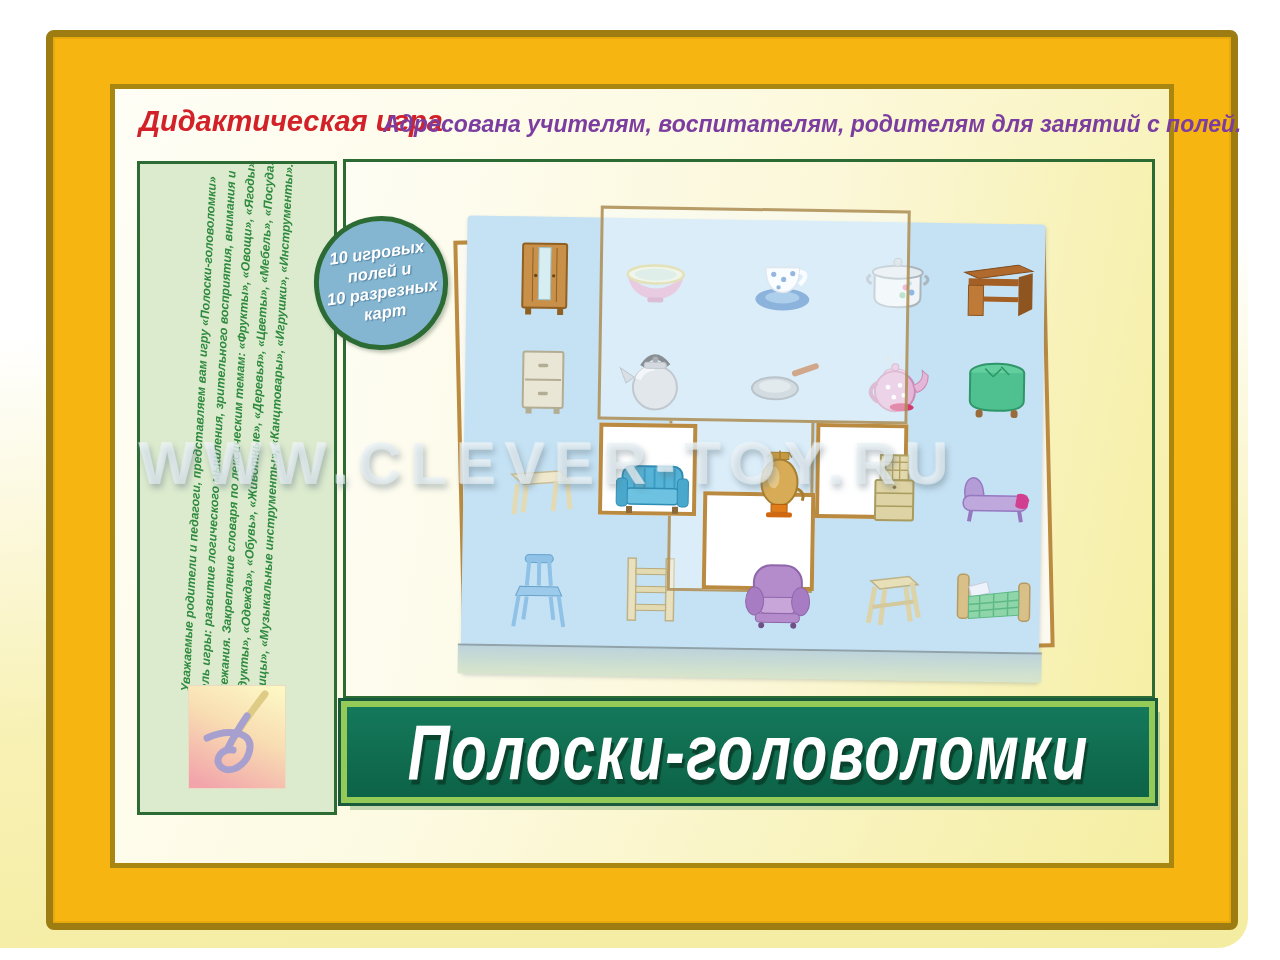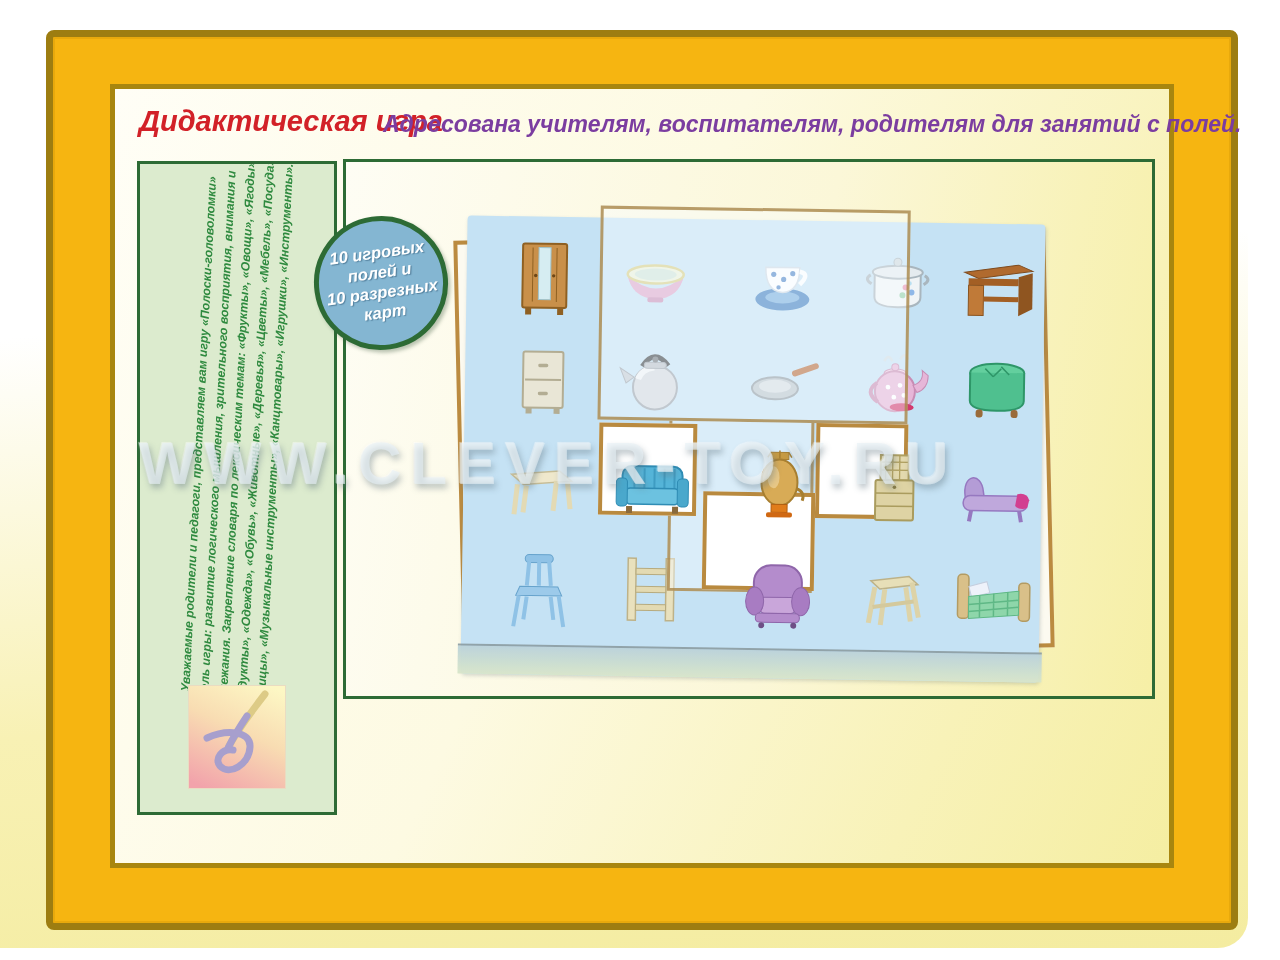--- a/index.html
+++ b/index.html
@@ -323,17 +323,20 @@
           </div>
       </div>
 
       <div class="badge">
         <div class="txt">
           <div>10 игровых полей и</div>
           <div>10 разрезных карт</div>
         </div>
       </div>
 
+      <div class="banner">
+        <span class="title">Полоски-головоломки</span>
+      </div>
 
       <div class="watermark">WWW.CLEVER-TOY.RU</div>
     </div>
   </div>
 </div>
 
 </body></html>

